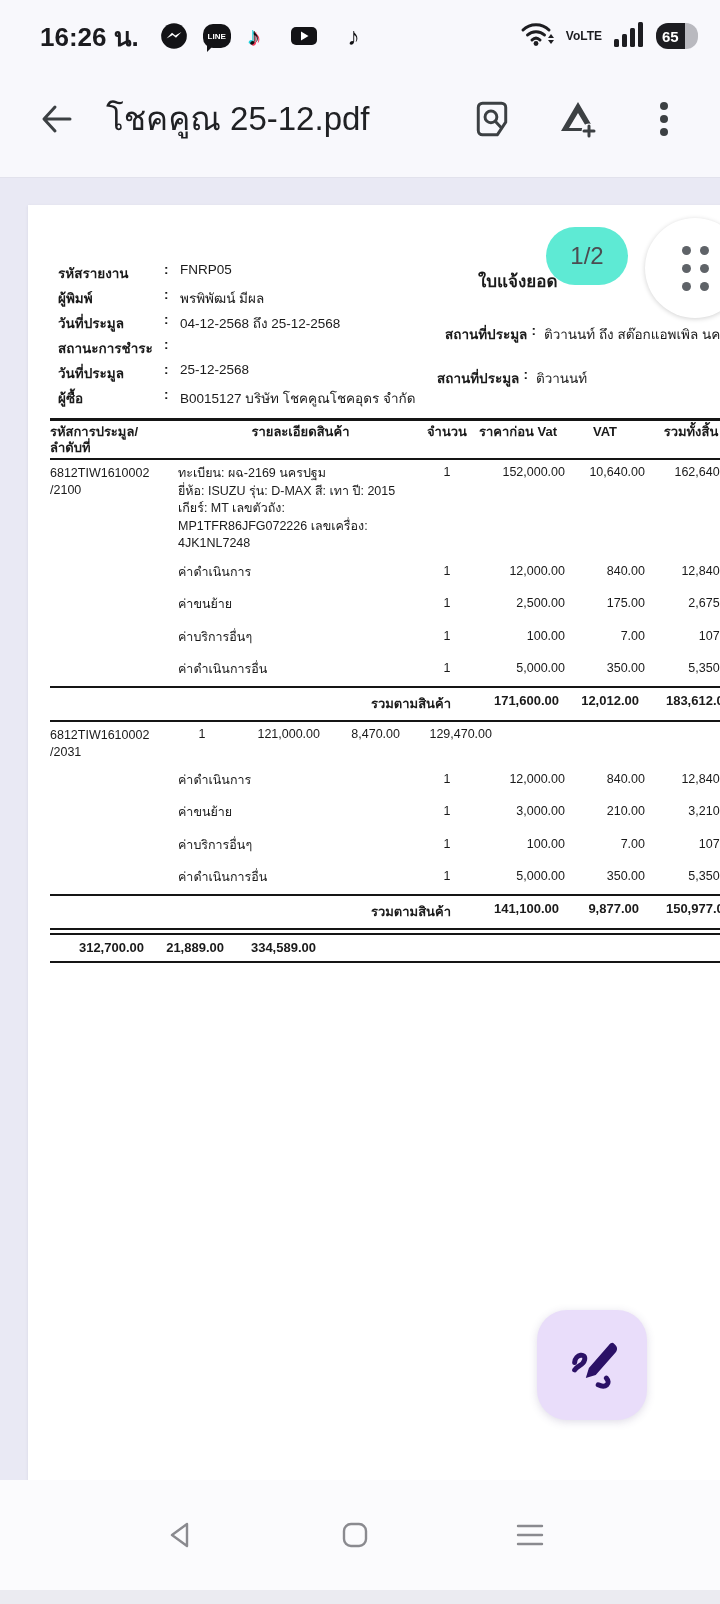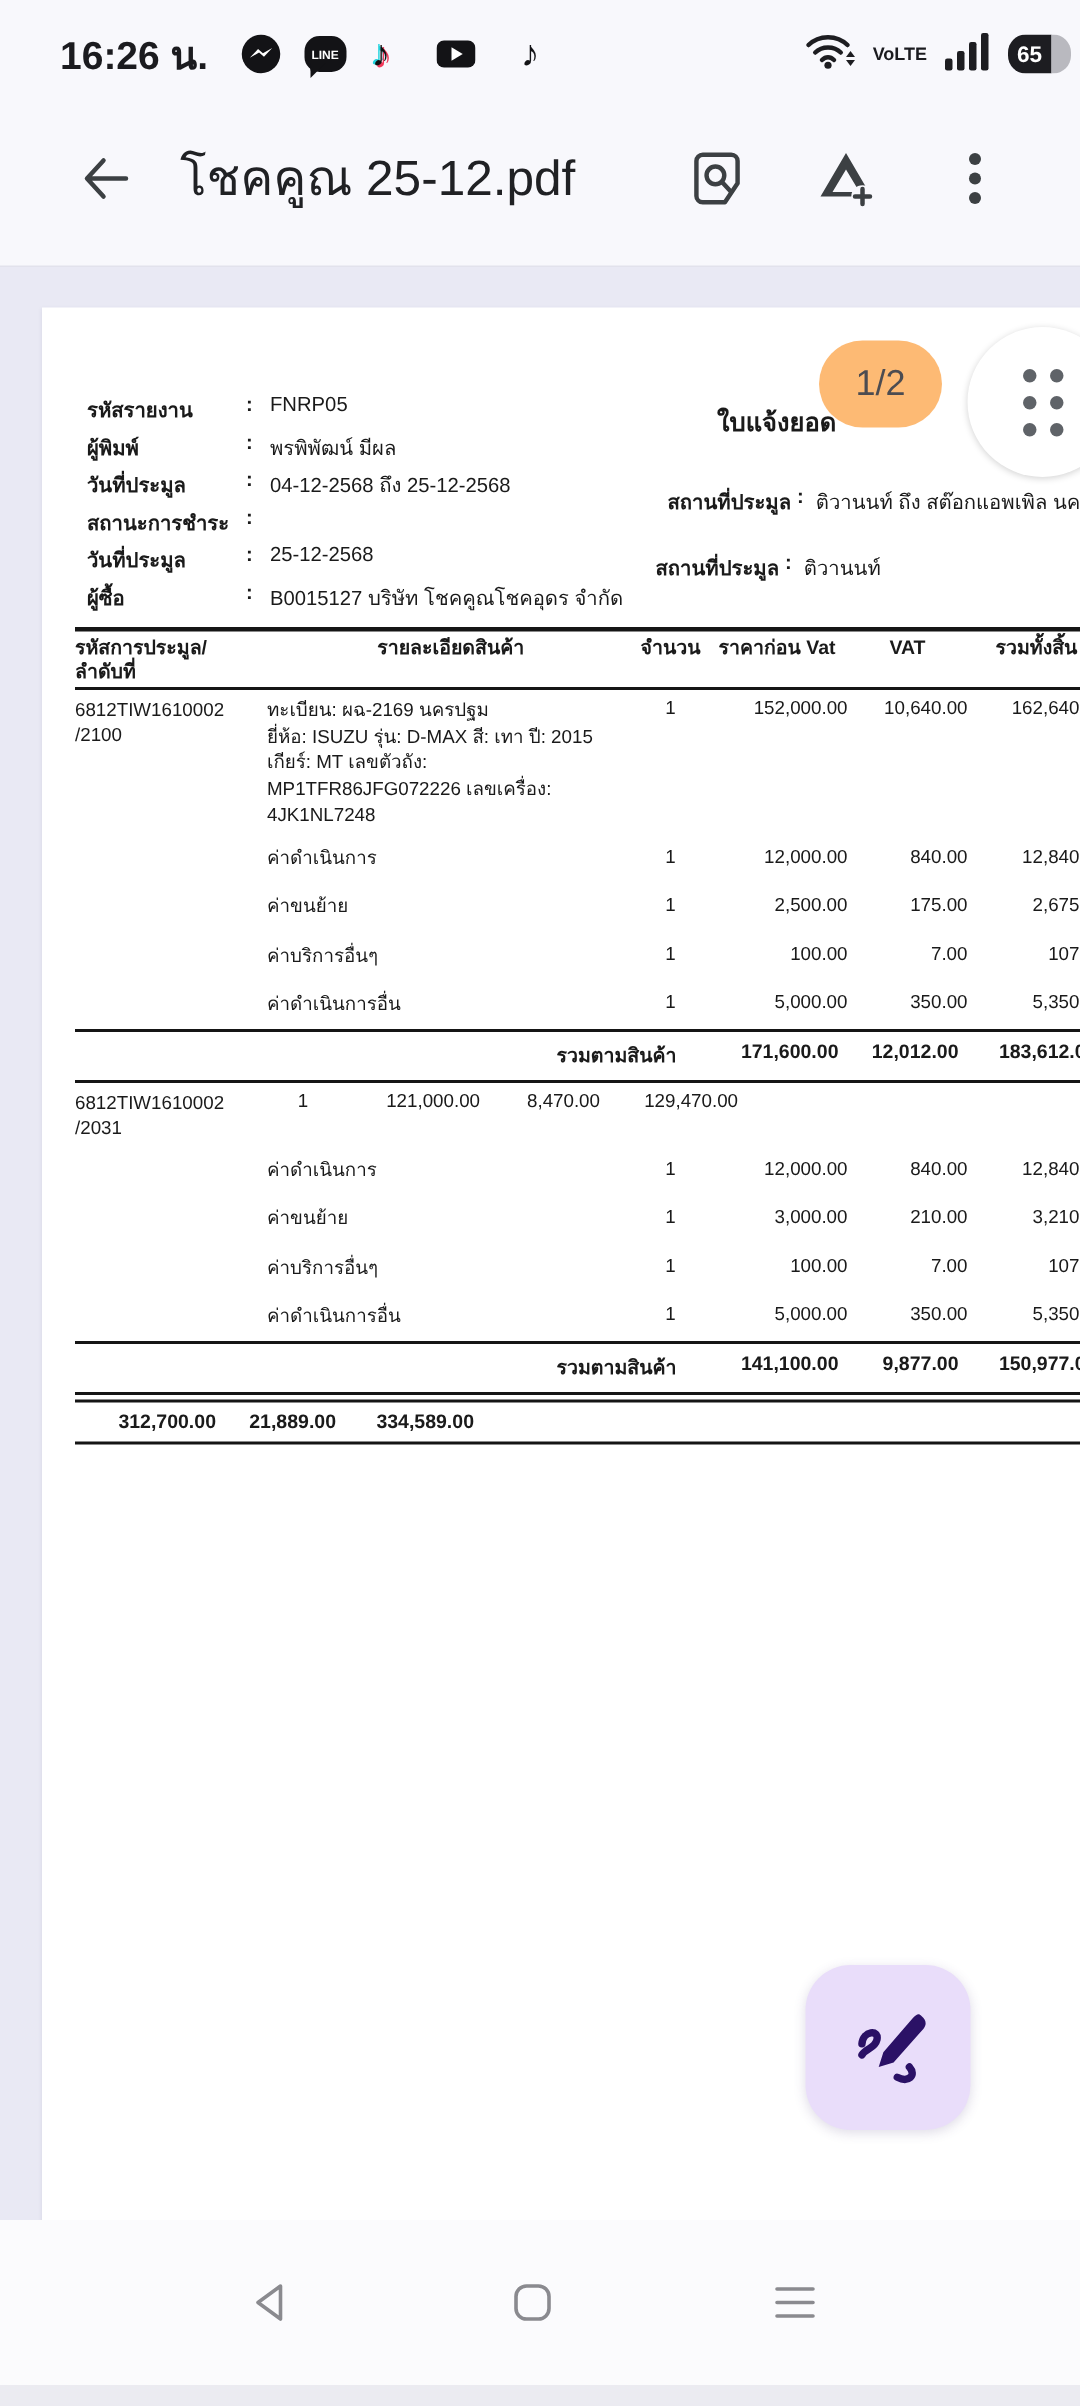--- a/index.html
+++ b/index.html
@@ -3,21 +3,21 @@
 <meta charset="utf-8">
 <style>
   * { margin:0; padding:0; box-sizing:border-box; }
   html,body { width:720px; height:1604px; overflow:hidden; background:#e9e9f4;
               font-family:"Liberation Sans", sans-serif; }
   .screen { position:relative; width:720px; height:1604px; overflow:hidden; }
 
   
   .status-bar { position:absolute; left:0; top:0; width:720px; height:60px;
                 background:#f8f8fc; display:flex; align-items:center;
-                justify-content:space-between; padding:12px 6px 0 40px; }
+                justify-content:space-between; padding:12px 22px 0 40px; }
   .sb-left { display:flex; align-items:center; gap:13px; }
   .sb-time { font-size:26px; font-weight:700; color:#1b1b1f; margin-right:6px; }
   .notif-icon { display:inline-flex; align-items:center; justify-content:flex-end;
                 width:30px; height:30px; }
   .line-bubble { position:relative; width:28px; height:24px; background:#131316;
                  border-radius:10px; display:flex; align-items:center; justify-content:center; }
   .line-bubble:after { content:""; position:absolute; left:4px; bottom:-4px;
                  border:5px solid transparent; border-top-color:#131316; border-left-color:#131316; }
   .line-bubble span { color:#fff; font-size:8px; font-weight:700; letter-spacing:0; }
   .tiktok-wrap { position:relative; width:26px; height:30px; }
@@ -31,35 +31,35 @@
            font-weight:700; color:#1b1b1f; }
   .battery { position:relative; width:42px; height:26px; border-radius:12px; overflow:hidden;
              display:flex; }
   .battery-fill { width:68%; background:#1d1d21; color:#fff; font-size:15px; font-weight:700;
              display:flex; align-items:center; justify-content:center; }
   .battery-empty { width:32%; background:#b9b9bf; }
 
   
   .app-bar { position:absolute; left:0; top:60px; width:720px; height:118px;
              background:#f8f8fc; border-bottom:1px solid #e2e2ec;
-             display:flex; align-items:center; padding:0 42px; }
+             display:flex; align-items:center; padding:0 28px; }
   .icon-btn { display:flex; align-items:center; justify-content:center;
               width:56px; height:56px; border:none; background:transparent; cursor:pointer; }
   .app-title { font-size:33px; color:#202124; margin-left:22px; flex:1;
                white-space:nowrap; overflow:hidden; }
   .app-actions { display:flex; align-items:center; gap:30px; }
 
   
   .viewer { position:absolute; left:0; top:178px; width:720px; height:1302px;
             background:#e9e9f4; }
   .page { position:absolute; left:28px; top:27px; width:740px; height:1278px;
           background:#ffffff; box-shadow:0 1px 3px rgba(60,60,90,0.10); }
 
   .page-pill { position:absolute; left:546px; top:49px; width:82px; height:58px;
-               background:#fdba74; border-radius:29px; display:flex; align-items:center;
+               background:#5eead4; border-radius:29px; display:flex; align-items:center;
                justify-content:center; font-size:24px; color:#4c4c51; z-index:5; }
   .grid-btn { position:absolute; left:645px; top:40px; width:100px; height:100px;
               border-radius:50%; background:#fff; box-shadow:0 1px 5px rgba(0,0,0,0.18);
               display:flex; align-items:center; justify-content:center; z-index:5; border:none; cursor:pointer; }
   .grid-dots { display:grid; grid-template-columns:repeat(2,9px); grid-template-rows:repeat(3,9px);
                gap:9px; }
   .grid-dots i { width:9px; height:9px; border-radius:50%; background:#5f6368; }
 
   .fab { position:absolute; left:537px; top:1132px; width:110px; height:110px;
          border-radius:30px; background:#e9ddfa; border:none; cursor:pointer;

